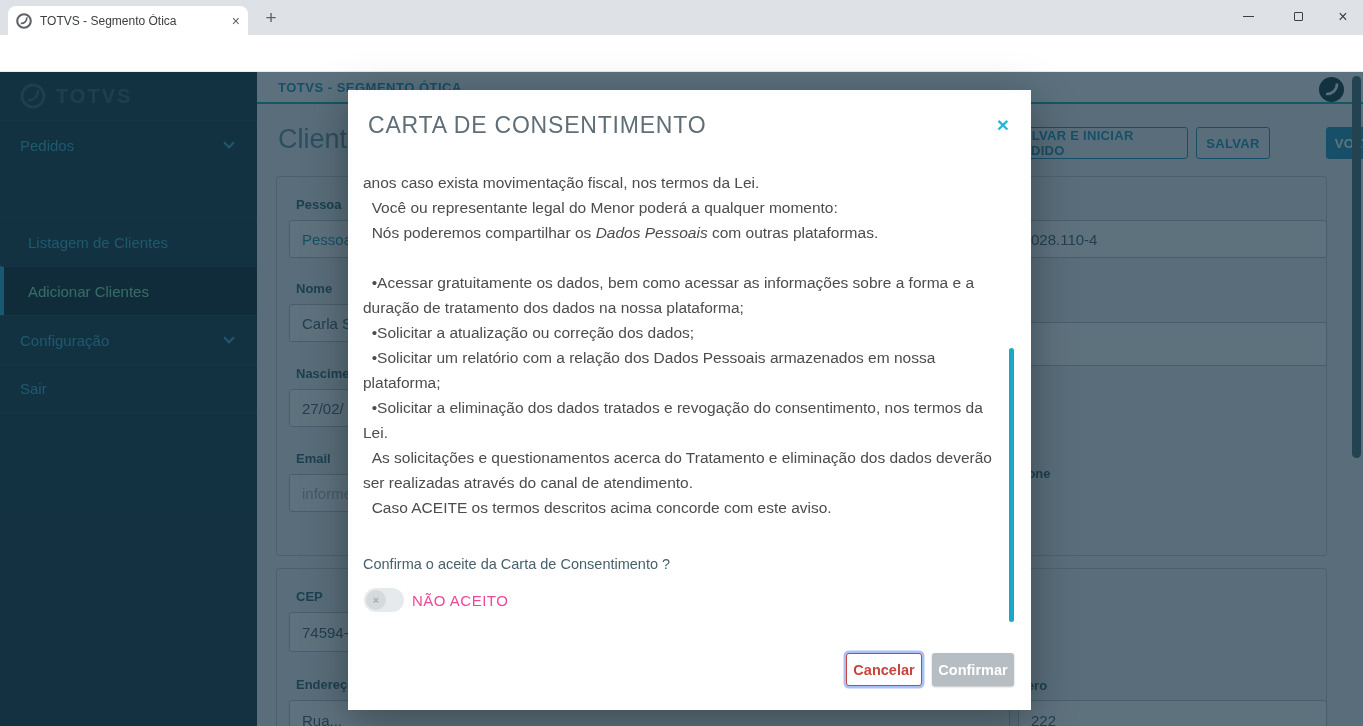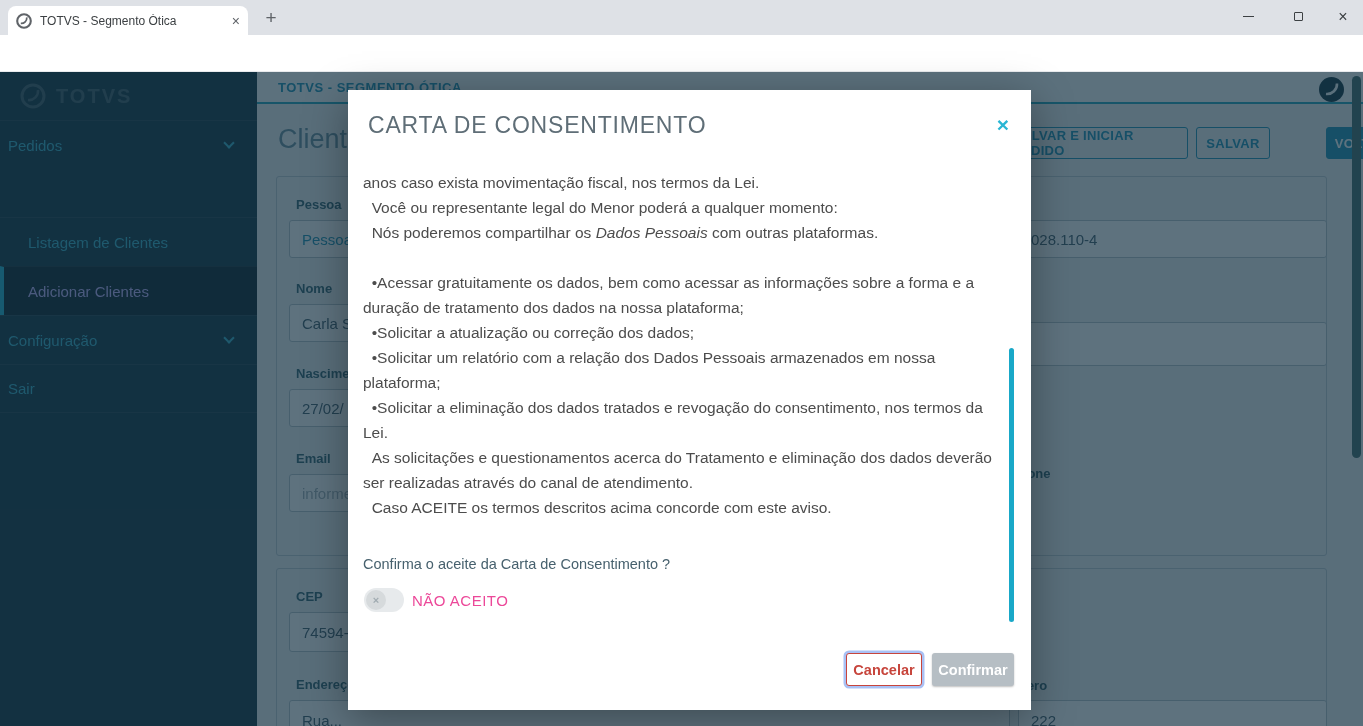--- a/index.html
+++ b/index.html
@@ -39,24 +39,24 @@
   .avatar{width:22px;height:22px;border-radius:50%;background:#5f6368;position:relative;overflow:hidden;}
   .avatar::before{content:"";position:absolute;left:7px;top:4px;width:8px;height:8px;background:#f1f3f4;border-radius:50%;}
   .avatar::after{content:"";position:absolute;left:3px;top:13px;width:16px;height:10px;background:#f1f3f4;border-radius:50% 50% 0 0;}
   .kebab{color:#5f6368;font-size:15px;line-height:22px;}
 
   
   .sidebar{position:absolute;left:0;top:72px;width:257px;height:654px;background:#1b3a47;}
   .side-logo{position:absolute;left:0;top:0;width:257px;height:48px;display:flex;align-items:center;padding-left:20px;}
   .side-logo-text{color:rgba(255,255,255,0.20);font-size:20px;font-weight:bold;letter-spacing:2px;margin-left:10px;}
   .snav{position:absolute;left:0;width:257px;height:49px;display:flex;align-items:center;
-        padding-left:8px;border-top:1px solid rgba(255,255,255,0.07);color:#3fb3cc;font-size:15px;font-weight:500;}
+        padding-left:20px;border-top:1px solid rgba(255,255,255,0.07);color:#3fb3cc;font-size:15px;font-weight:500;}
   .snav .chev{position:absolute;right:24px;}
   .snav.sub{padding-left:28px;}
-  .snav.active{background:rgba(0,0,0,0.28);border-left:4px solid #29b6d4;color:#c4b5fd;padding-left:24px;}
+  .snav.active{background:rgba(0,0,0,0.28);border-left:4px solid #29b6d4;color:#86efac;padding-left:24px;}
   .chev{width:8px;height:8px;border-right:2px solid #3fb3cc;border-bottom:2px solid #3fb3cc;transform:rotate(45deg);margin-top:-4px;}
   .chev.up{transform:rotate(-135deg);margin-top:4px;}
 
   
   .content-bg{position:absolute;left:257px;top:104px;width:1106px;height:622px;background:#eef1f3;}
   .appheader{position:absolute;left:257px;top:72px;width:1106px;height:32px;background:#f8fafb;border-bottom:2px solid #2aa8c0;
              display:flex;align-items:center;padding-left:21px;}
   .apptitle{color:#2596b8;font-weight:bold;font-size:13px;letter-spacing:.5px;}
   .totvs-corner{position:absolute;left:1318px;top:76px;}
   .pagetitle{position:absolute;left:278px;top:124px;font-size:27px;color:#6f93a1;}

